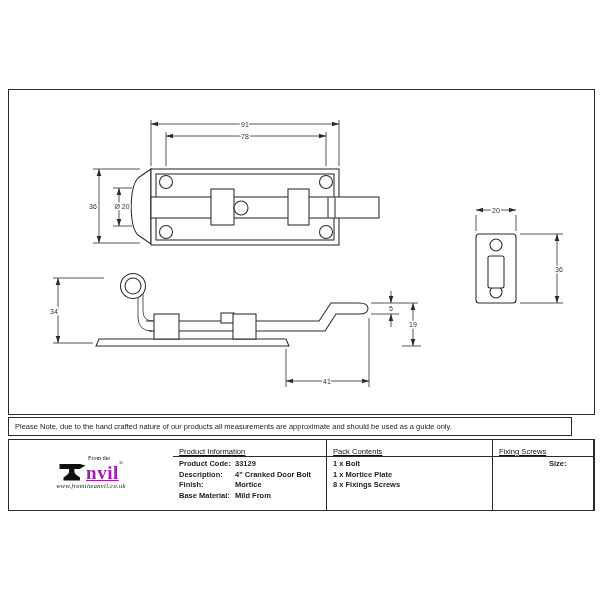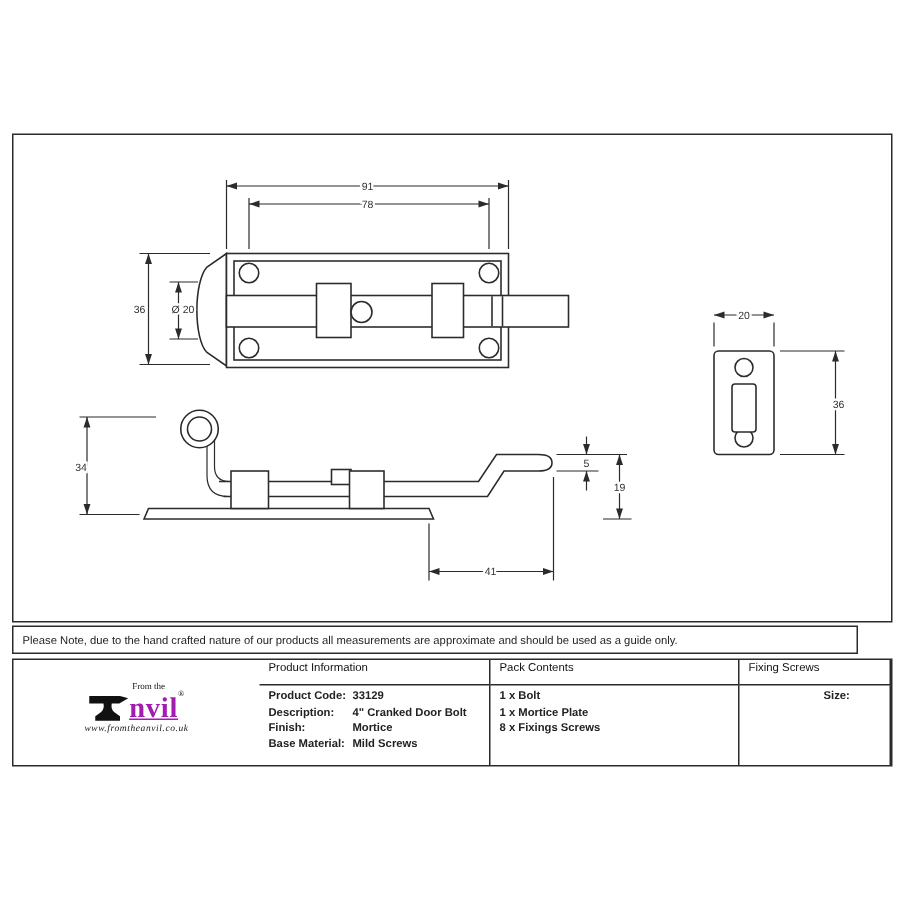--- a/index.html
+++ b/index.html
@@ -4,21 +4,21 @@
 <style>
   html,body{margin:0;padding:0;background:#fff;}
   .page{position:relative;width:600px;height:600px;background:#fff;font-family:"Liberation Sans",sans-serif;color:#222;overflow:hidden;}
   .drawing-box{position:absolute;left:8px;top:89px;width:587px;height:326px;border:1.5px solid #2b2b2b;box-sizing:border-box;background:#fff;}
   .drawing-box svg{display:block;}
 
   .note-strip{position:absolute;left:8px;top:417px;width:564px;height:19px;border:1px solid #2b2b2b;box-sizing:border-box;display:flex;align-items:center;padding-left:6px;font-size:7.5px;color:#222;}
 
   .tbl{position:absolute;left:8px;top:439px;width:587px;height:72px;border:1.2px solid #2b2b2b;box-sizing:border-box;display:grid;grid-template-columns:164px 154px 166px 1fr;grid-template-rows:17px 1fr;background:#fff;}
   .cell{box-sizing:border-box;overflow:hidden;}
-  .hdr{border-bottom:1.2px solid #2b2b2b;display:flex;align-items:flex-start;padding-left:6px;font-size:7.6px;color:#111;}
+  .hdr{border-bottom:1.2px solid #2b2b2b;display:flex;align-items:flex-end;padding-left:6px;font-size:7.6px;color:#111;text-decoration:underline;}
   .vr{border-right:1.2px solid #2b2b2b;}
   .body-cell{padding-top:2px;font-size:7.5px;line-height:10.5px;color:#222;font-weight:bold;}
   .kv{display:flex;}
   .kv .k{flex:0 0 56px;padding-left:6px;}
   .fx .k{flex:0 0 70px;padding-left:8px;margin-left:48px;}
   .pc-item{padding-left:6px;}
 
   .logo-cell{grid-row:1/3;display:flex;align-items:center;justify-content:center;}
   .logo{text-align:center;}
   .logo-row{display:flex;align-items:flex-end;justify-content:center;}
@@ -173,21 +173,21 @@
       <div class="kv">
         <span class="k">Description:</span>
         <span class="v">4" Cranked Door Bolt</span>
       </div>
       <div class="kv">
         <span class="k">Finish:</span>
         <span class="v">Mortice</span>
       </div>
       <div class="kv">
         <span class="k">Base Material:</span>
-        <span class="v">Mild Screws</span>
+        <span class="v">Mild From</span>
       </div>
     </div>
 
     <div class="cell body-cell vr">
       <div class="pc-item">1 x Bolt</div>
       <div class="pc-item">1 x Mortice Plate</div>
       <div class="pc-item">8 x Fixings Screws</div>
     </div>
 
     <div class="cell body-cell vr fx">

